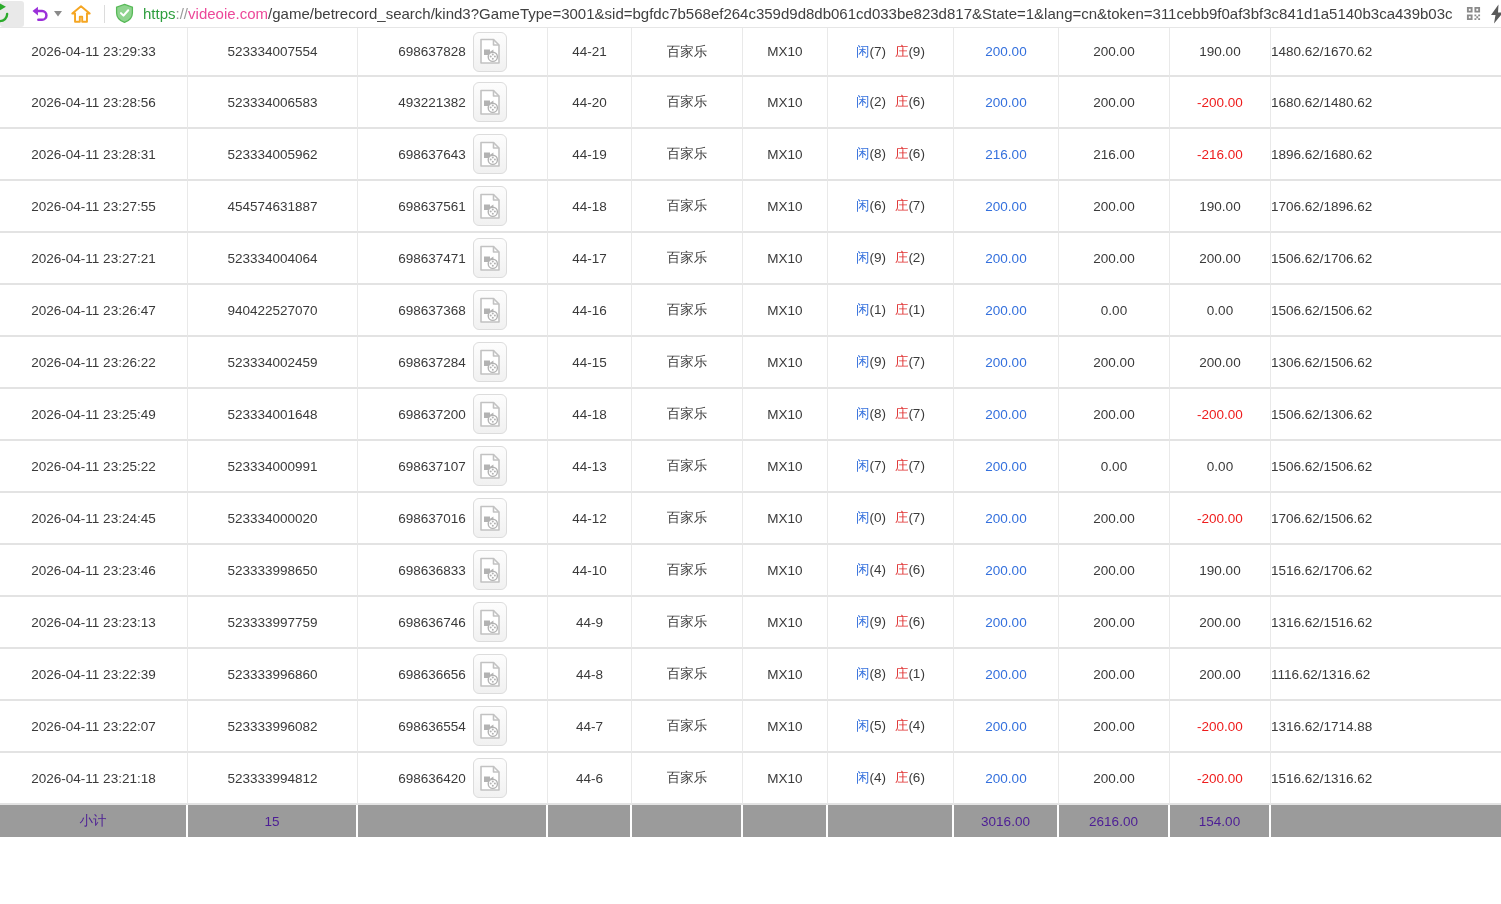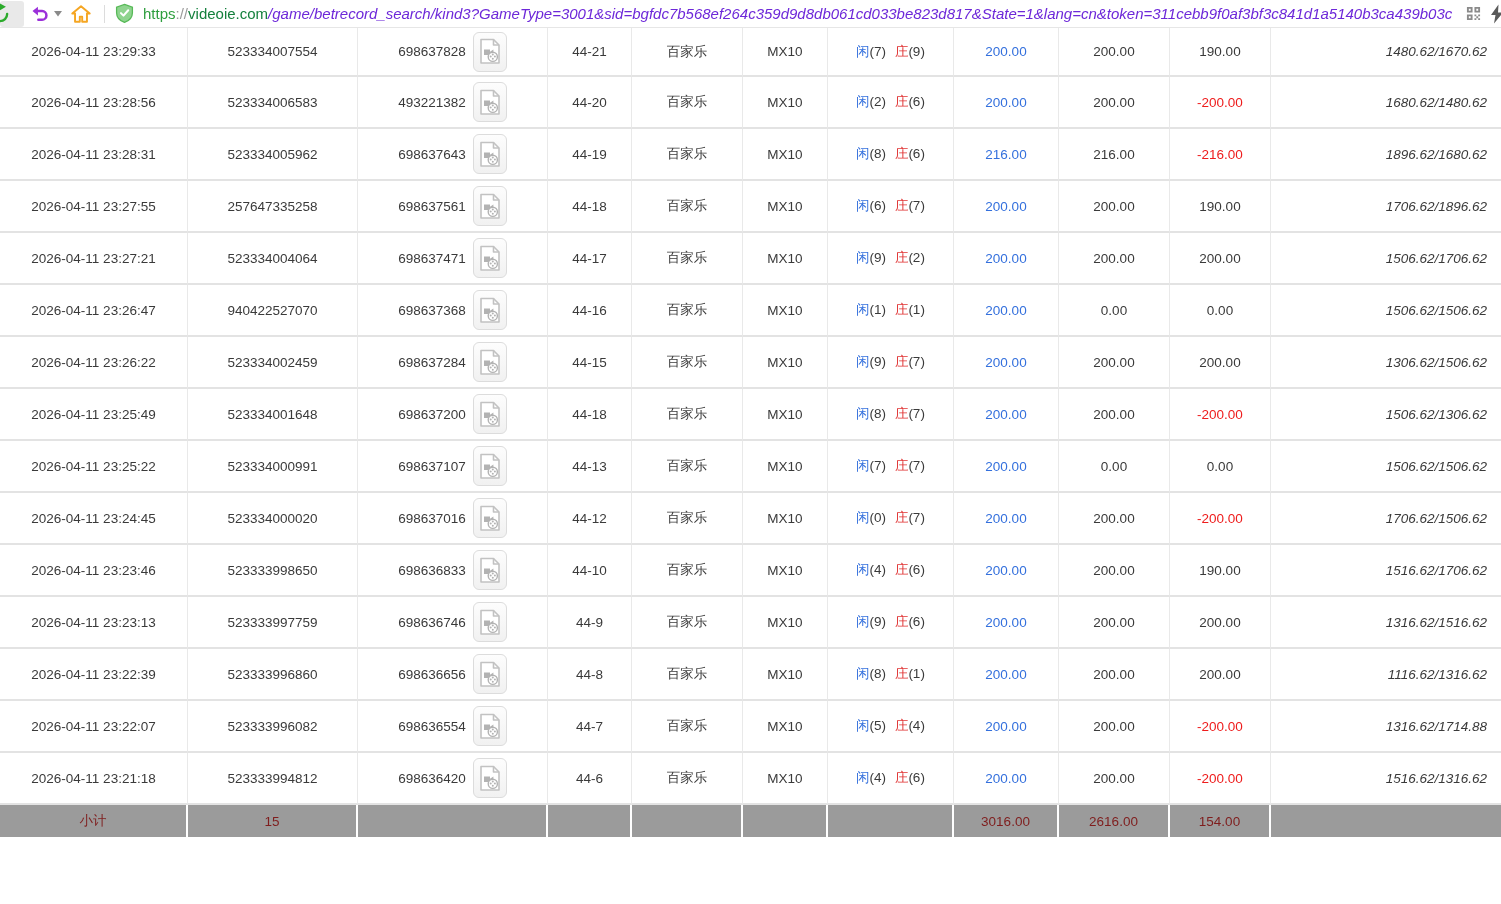--- a/index.html
+++ b/index.html
@@ -16,47 +16,47 @@
   .refresh svg { margin-left:-11px; }
   .undo { margin-right:2px; }
   .caret { margin-left:2px; margin-right:8px; display:flex; align-items:center; cursor:pointer; }
   .home { margin-right:10px; }
   .tb-sep { width:1px; height:18px; background:#dcdcdc; margin:0 10px 0 2px; }
   .shield { display:flex; align-items:center; margin-right:9px; cursor:pointer; }
   .url { flex:1 1 auto; overflow:hidden; white-space:nowrap; font-size:15px; height:22px;
     line-height:22px; cursor:text; }
   .u-proto { color:#2e9e3e; }
   .u-sep   { color:#9a9a9a; }
-  .u-host  { color:#15803d; }
-  .u-path  { color:#6d28d9;font-style:italic; }
+  .u-host  { color:#ec4899; }
+  .u-path  { color:#404040; }
   .qr { margin:0 8px 0 6px; }
   .bolt { margin-right:-4px; }
 
   
   table { border-collapse:separate; border-spacing:0; table-layout:fixed; width:1501px; }
   td { font-size:13.5px; color:#3a3a3a; text-align:center; vertical-align:middle;
     border-right:1px solid #e9e9e9; border-bottom:2px solid #e3e3e3; overflow:hidden;
     white-space:nowrap; }
   td:last-child { border-right:none; }
   tbody td { height:52px; }
   tbody tr.first td { height:49px; }
-  .c-balance { text-align:right; padding-right:14px;font-style:italic; }
+  .c-balance { text-align:left; padding-right:14px; }
   .c-bet { color:#3470dd; cursor:pointer; }
   .player { color:#3470dd; }
   .banker { color:#e03333; margin-left:5px; }
   .score  { color:#3a3a3a; }
   .c-winloss.neg { color:#ee1c1c;margin-top:8px; }
 
   .c-gameid .wrap { display:flex; align-items:center; justify-content:center; gap:7px; }
   .video-btn { width:34px; height:40px; border:1px solid #dcdcdc; border-radius:6px;
     background:linear-gradient(#fdfdfd,#f1f1f1); display:flex; align-items:center;
     justify-content:center; cursor:pointer; padding:0; }
 
   
-  tfoot td { background:#9b9b9b; color:#7f1d1d; height:34px; border-right:2px solid #fff;
+  tfoot td { background:#9b9b9b; color:#4c1d95; height:34px; border-right:2px solid #fff;
     border-bottom:2px solid #fff; font-size:13.5px; }
   tfoot td:last-child { border-right:none; }
 </style>
 </head>
 <body>
 
 <div class="toolbar">
   <div class="tb-btn refresh">
     <svg width="22" height="22" viewBox="0 0 24 24">
       <path d="M12 4.2 A 7.8 7.8 0 1 0 19.8 12" fill="none" stroke="#2cab2c" stroke-width="2.6" stroke-linecap="round"></path>
@@ -210,21 +210,21 @@
       <span class="banker">庄</span><span class="score">(6)</span>
     </td>
     <td class="c-bet">216.00</td>
     <td>216.00</td>
     <td class="c-winloss neg">-216.00</td>
     <td class="c-balance">1896.62/1680.62</td>
   </tr>
 
   <tr>
     <td>2026-04-11 23:27:55</td>
-    <td>257647335258</td>
+    <td>454574631887</td>
     <td class="c-gameid">
       <div class="wrap">
         <span>698637561</span>
         <button class="video-btn">
           <svg width="22" height="27" viewBox="0 0 22 27">
             <path d="M2 1.5 h12.5 L20 7 v18 H2 Z" fill="#ffffff" stroke="#c2c2c2" stroke-width="1.6" stroke-linejoin="round"></path>
             <path d="M14.5 1.5 V7 H20" fill="none" stroke="#c2c2c2" stroke-width="1.6" stroke-linejoin="round"></path>
             <path d="M5 11.5 h6 v5.5 h-6 Z M11 13.8 l3.4-2.2 v5.5 l-3.4-2.2 Z" fill="#b3b3b3"></path>
             <circle cx="13.8" cy="18.8" r="4.6" fill="#ffffff" stroke="#b3b3b3" stroke-width="1.4"></circle>
             <circle cx="13.8" cy="16.6" r="1" fill="#b3b3b3"></circle>

